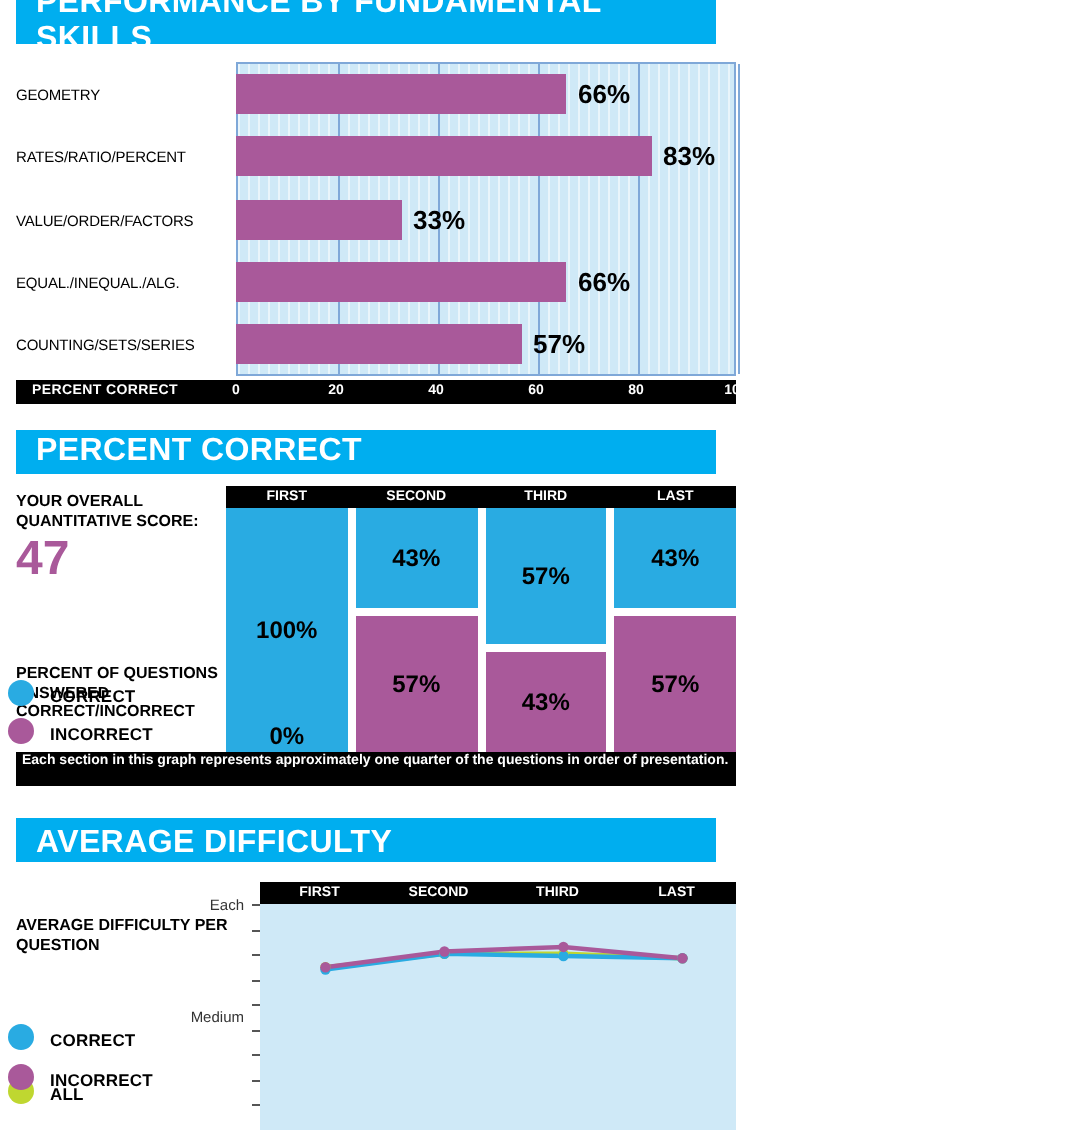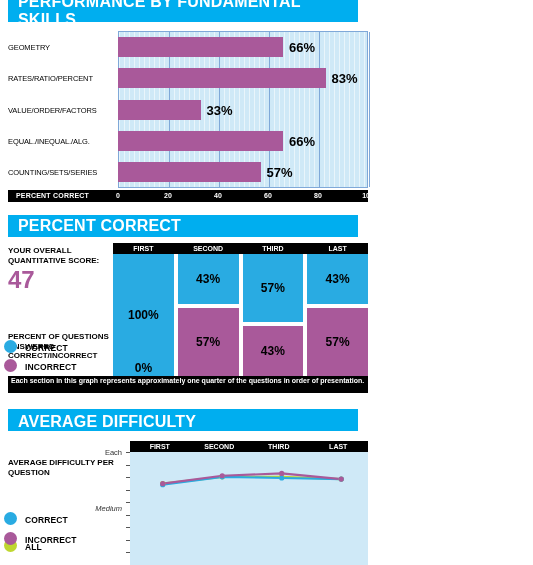--- a/index.html
+++ b/index.html
@@ -300,13 +300,13 @@
       <circle cx="92.225" cy="24.86" r="2.6" fill="#29ABE2"></circle>
       <circle cx="151.725" cy="25.989999999999995" r="2.6" fill="#29ABE2"></circle>
       <circle cx="211.225" cy="27.120000000000005" r="2.6" fill="#29ABE2"></circle>
       <circle cx="32.725" cy="31.64" r="2.6" fill="#A9599A"></circle>
       <circle cx="92.225" cy="23.72999999999999" r="2.6" fill="#A9599A"></circle>
       <circle cx="151.725" cy="21.47" r="2.6" fill="#A9599A"></circle>
       <circle cx="211.225" cy="27.120000000000005" r="2.6" fill="#A9599A"></circle>
     </svg>
   </div>
 <span class="ax-text" id="ax-high" style="right:auto;left:88px;top:448px;width:34px;">Each</span>
-<span class="ax-text" id="ax-med" style="left:82px;top:504px;width:40px;font-style:italic;">Medium</span>
+<span class="ax-text" id="ax-med" style="left:82px;top:504px;width:40px;">Medium</span>
 
 </body></html>

